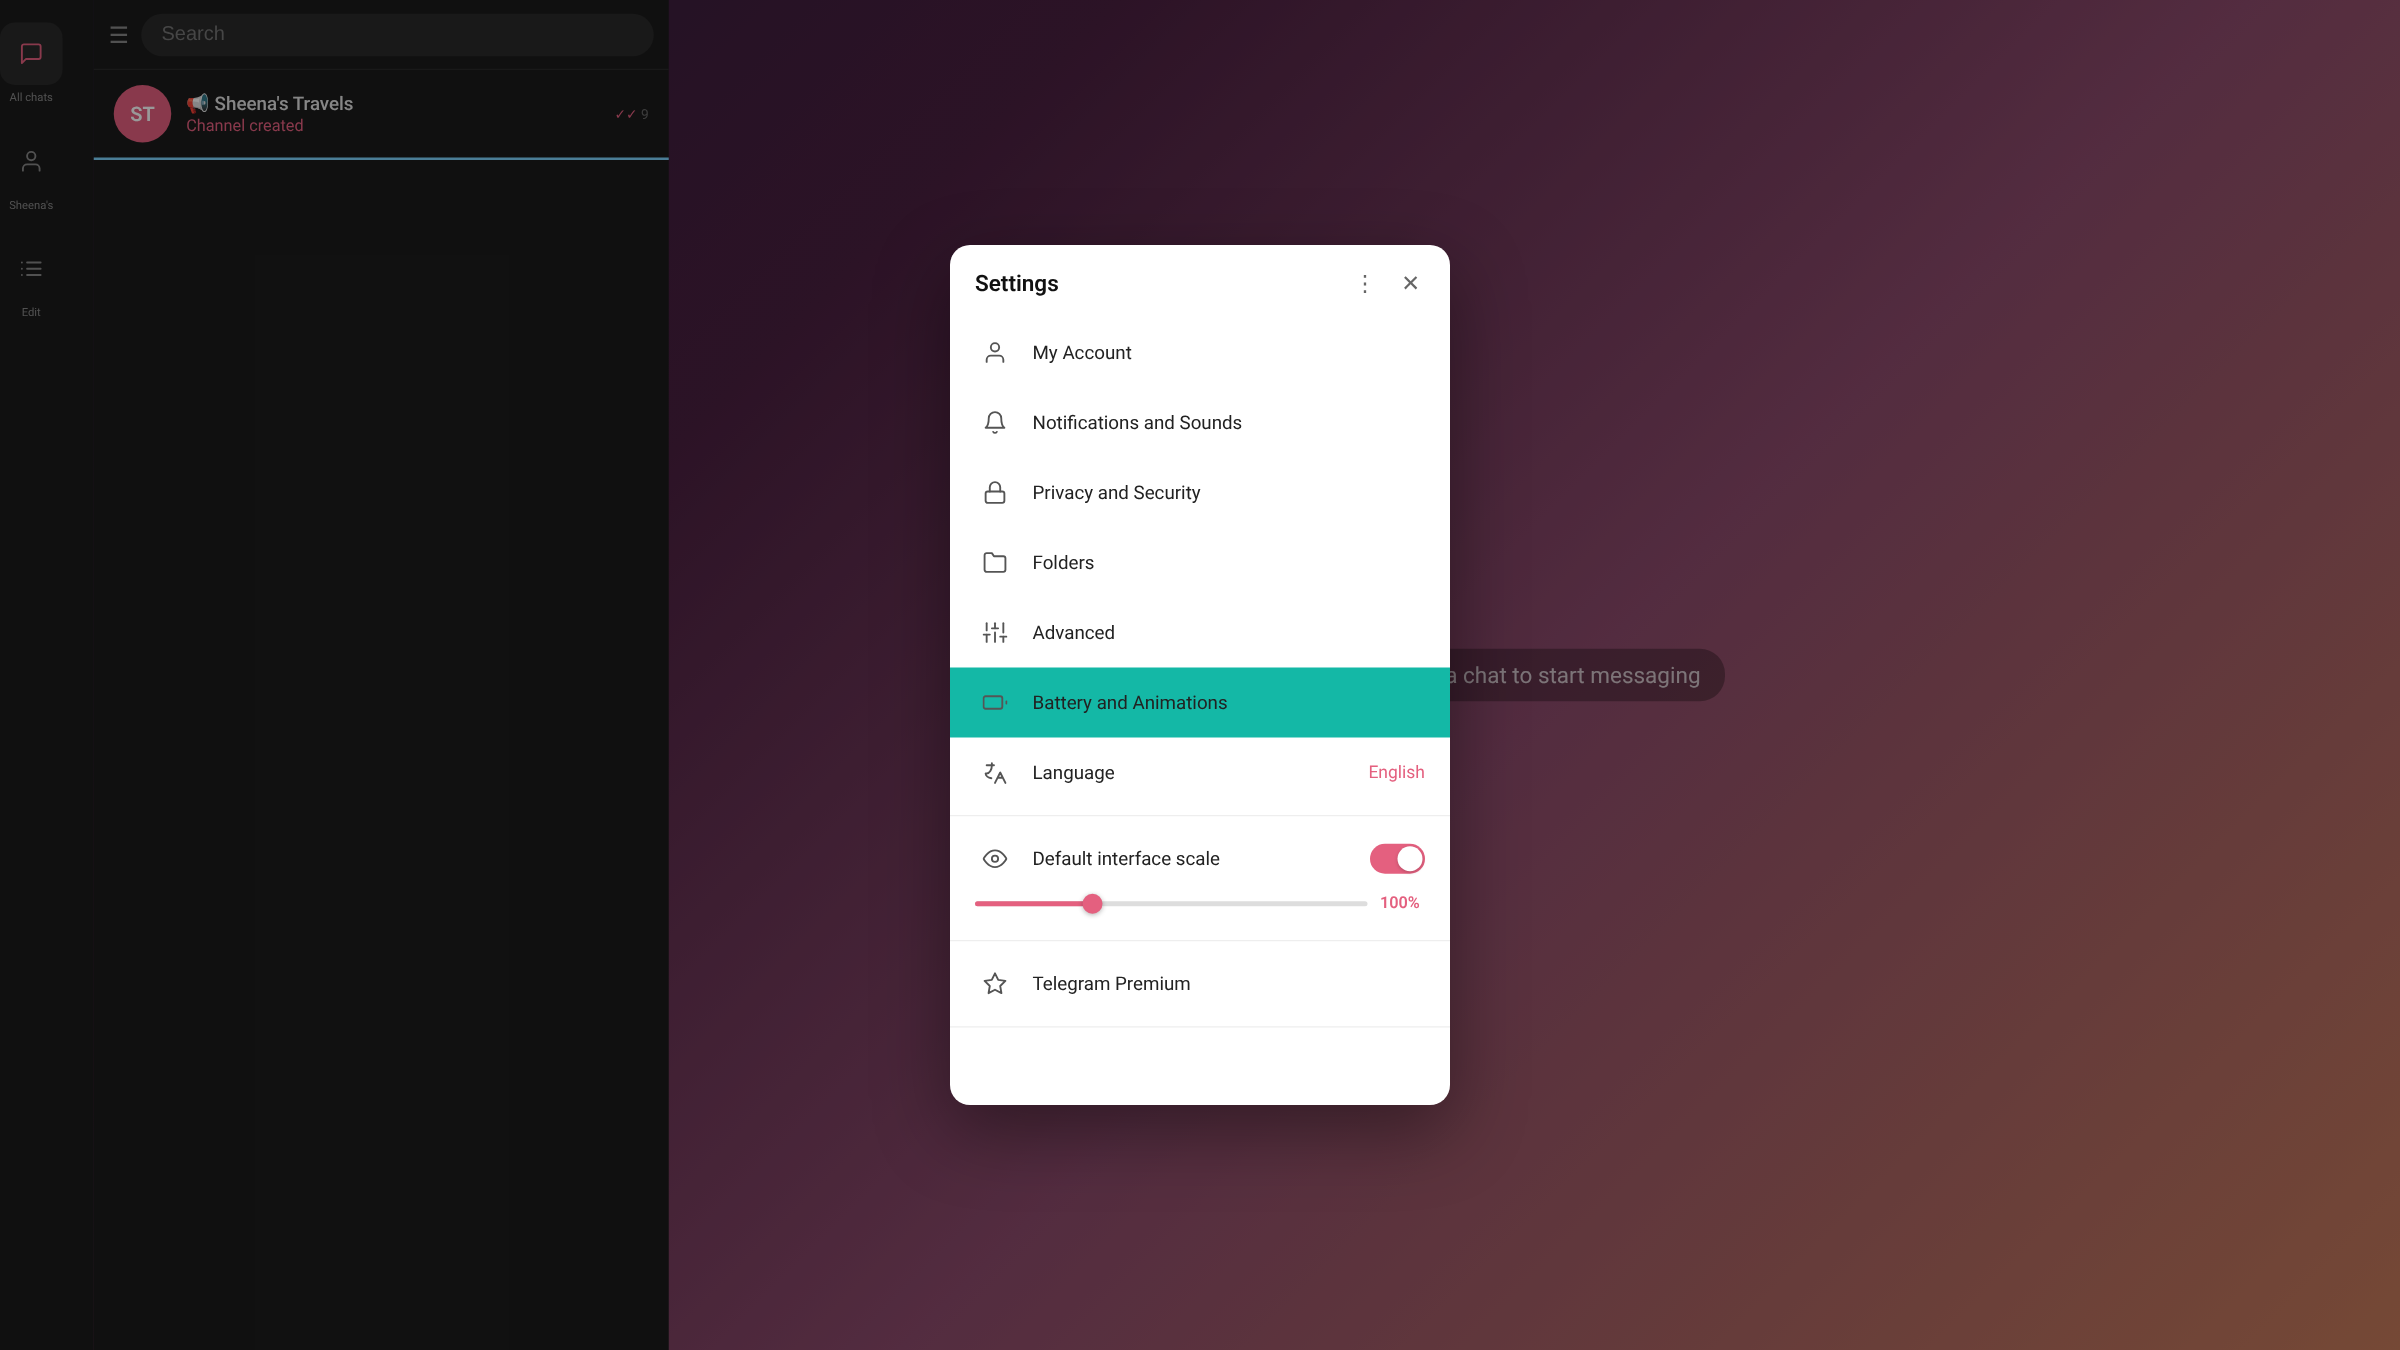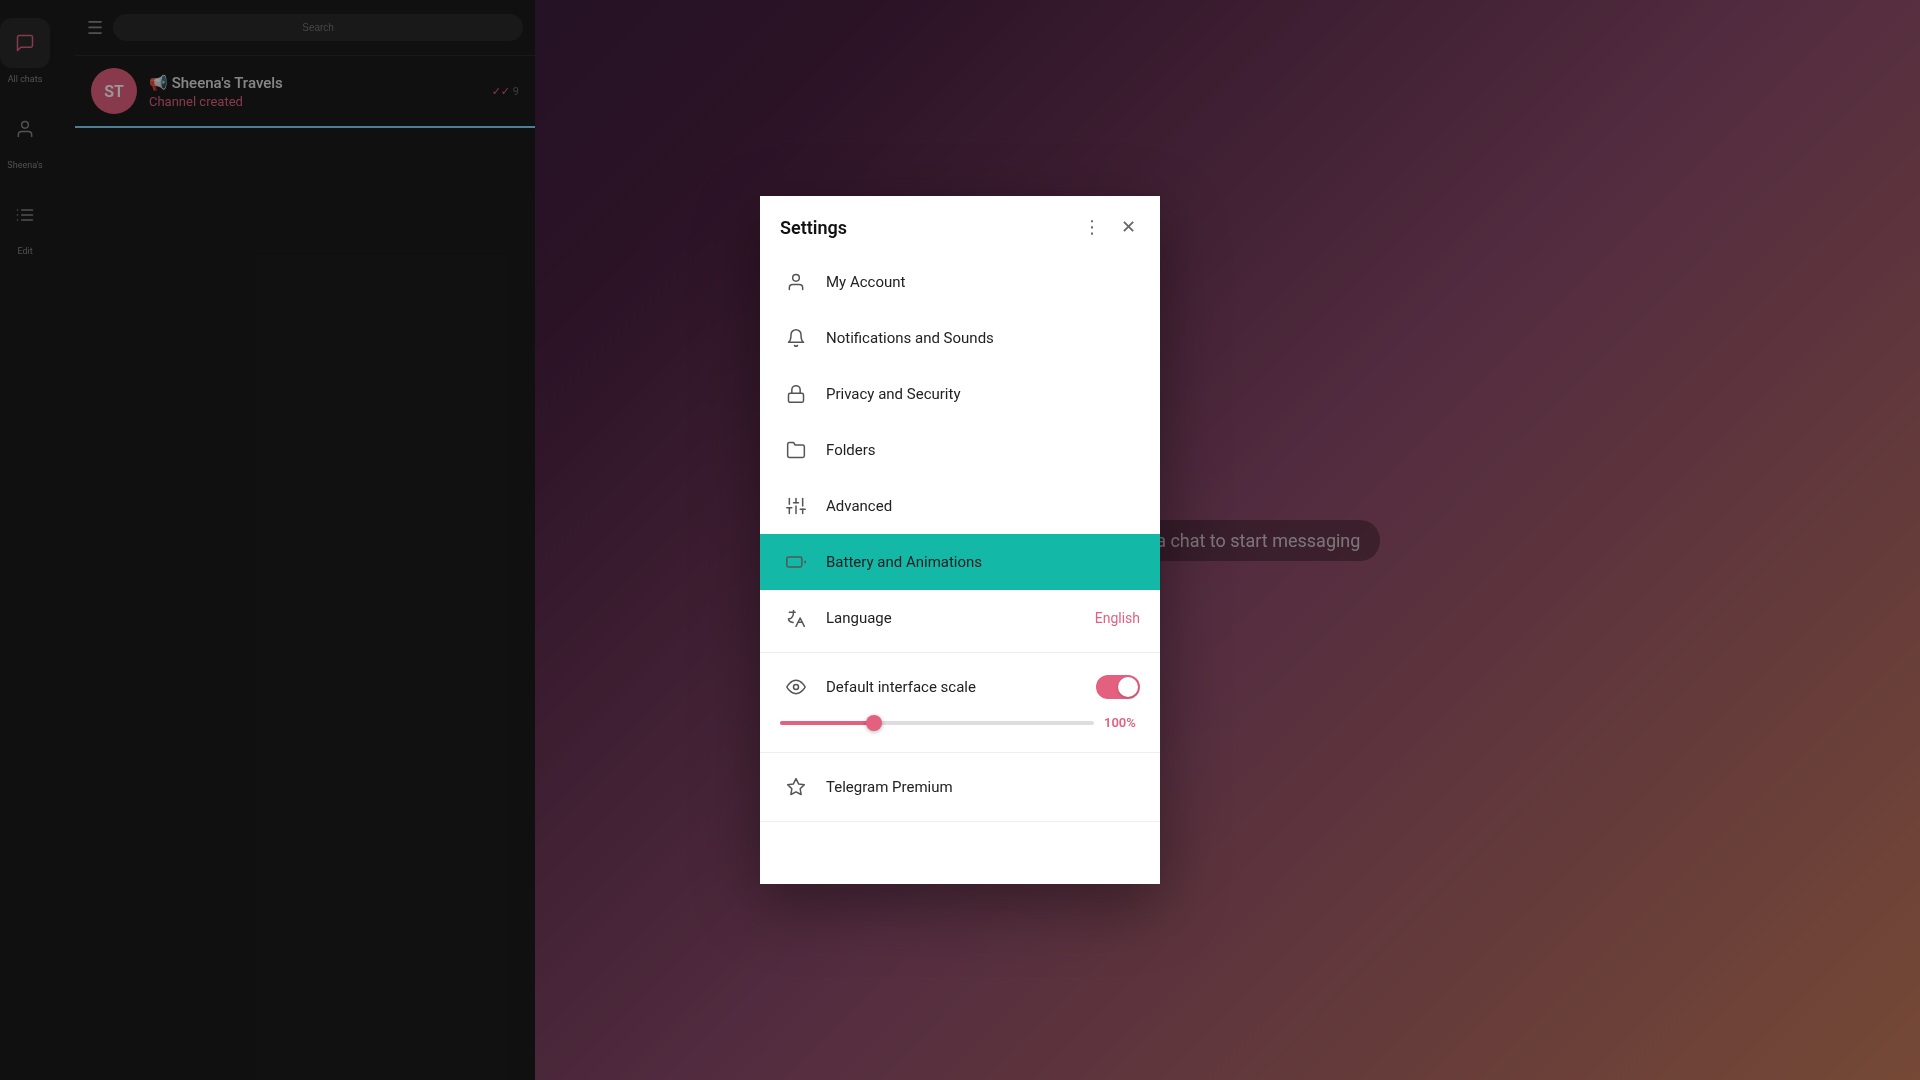--- a/index.html
+++ b/index.html
@@ -83,24 +83,23 @@
       border-bottom: 1px solid #2a2a2a;
       height: 56px;
     }
 
     .search-input {
       background: #2a2a2a;
       border: none;
       border-radius: 20px;
       padding: 8px 16px;
       color: #5eead4;
-      font-size: 10px;
+      font-size: 16px;
       width: 100%;
       outline: none;
-      text-align: center;
     }
 
     .menu-btn {
       color: #888;
       font-size: 18px;
       cursor: pointer;
       margin-right: 10px;
     }
 
     .chat-item {
@@ -177,21 +176,21 @@
 
     
     .settings-modal {
       position: absolute;
       top: 50%;
       left: 50%;
       transform: translate(-50%, -50%);
       width: 400px;
       max-height: 760px;
       background: #fff;
-      border-radius: 0;
+      border-radius: 16px;
       z-index: 20;
       overflow: hidden;
       box-shadow: 0 20px 60px rgba(0,0,0,0.4);
       display: flex;
       flex-direction: column;
     }
 
     .modal-header {
       display: flex;
       align-items: center;

